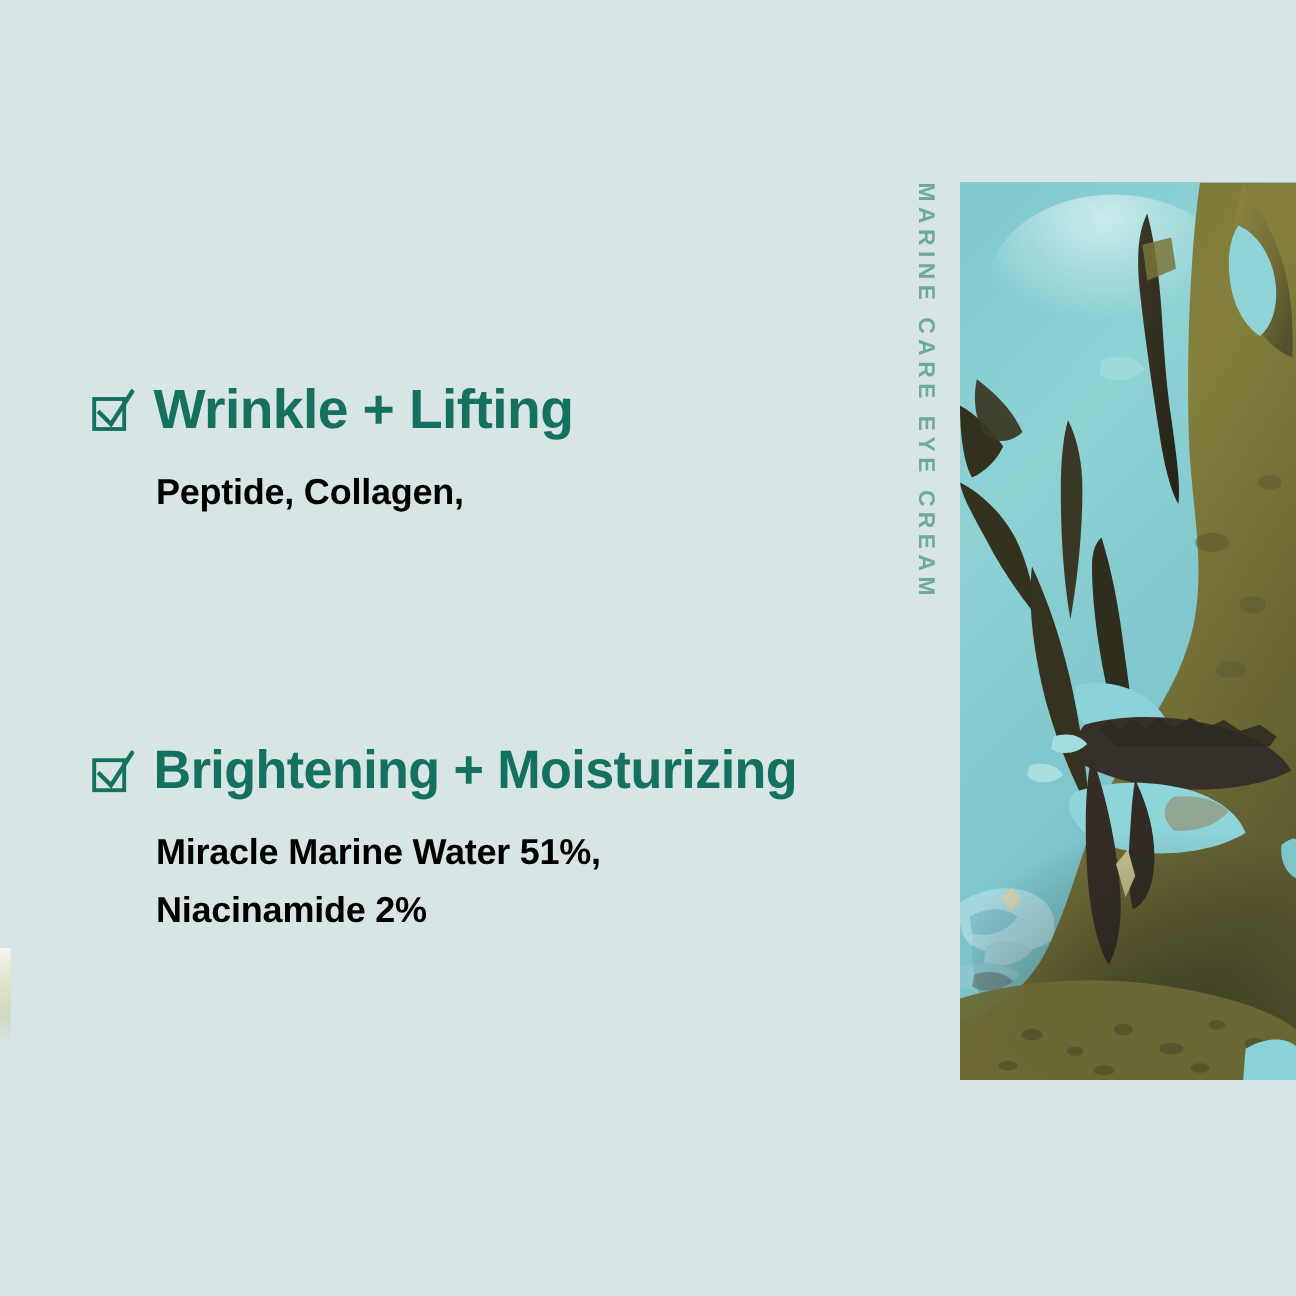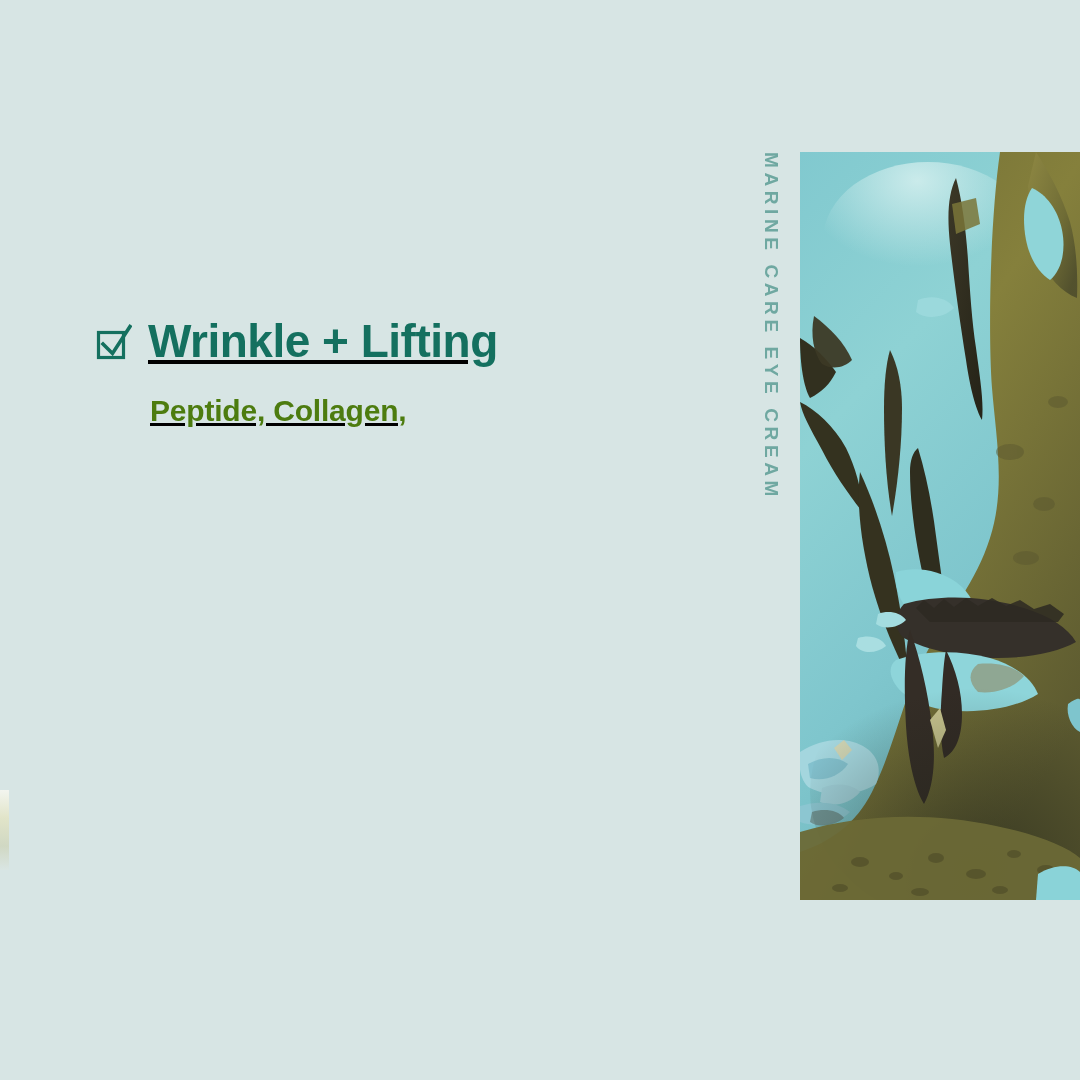--- a/index.html
+++ b/index.html
@@ -34,24 +34,23 @@
     background: linear-gradient(to bottom,
         rgba(244,246,240,0.95) 0%,
         rgba(227,228,196,0.85) 35%,
         rgba(206,212,184,0.75) 70%,
         rgba(219,229,226,0.55) 100%);
   }
 
   
   .benefits {
     position: absolute;
-    left: 96px;
+    left: 76px;
     top: 318px;
     width: 690px;
-    text-decoration: underline;
   }
   .benefit-block { position: relative; }
   .benefit-block.second { margin-top: 184px; }
 
   .benefit-head {
     display: flex;
     align-items: flex-start;
     gap: 16px;
   }
 
@@ -72,21 +71,21 @@
     white-space: nowrap;
   }
   .benefit-block.second .benefit-title {
     font-size: 45px;
     transform: scaleX(0.965);
     transform-origin: left center;
   }
 
   .benefit-desc {
     margin: 22px 0 0 54px;
-    color: #4d7c0f;
+    color: #000000;
     font-weight: bold;
     font-size: 30px;
     line-height: 48px;
     letter-spacing: -0.2px;
     max-width: 640px;
   }
 
   
   .vertical-label {
     position: absolute;
@@ -135,20 +134,33 @@
           <rect x="2.5" y="9.5" width="25" height="25" fill="none" stroke="#14705f" stroke-width="3.2"></rect>
           <path d="M7 21 L16.5 30.5 L34 3.5" fill="none" stroke="#14705f" stroke-width="3.6" stroke-linecap="square" stroke-linejoin="miter"></path>
         </svg>
         <div class="benefit-title">Wrinkle + Lifting</div>
       </div>
       <div class="benefit-desc">
           <span style="display:block">Peptide, Collagen,</span>
         </div>
     </div>
 
+    <div class="benefit-block second">
+      <div class="benefit-head">
+        <svg class="check-icon" viewBox="0 0 36 40">
+          <rect x="2.5" y="9.5" width="25" height="25" fill="none" stroke="#14705f" stroke-width="3.2"></rect>
+          <path d="M7 21 L16.5 30.5 L34 3.5" fill="none" stroke="#14705f" stroke-width="3.6" stroke-linecap="square" stroke-linejoin="miter"></path>
+        </svg>
+        <div class="benefit-title">Brightening + Moisturizing</div>
+      </div>
+      <div class="benefit-desc">
+          <span style="display:block">Miracle Marine Water 51%,</span>
+          <span style="display:block">Niacinamide 2%</span>
+        </div>
+    </div>
 
   </div>
 
   <div class="vertical-label">
     <span>MARINE CARE EYE CREAM</span>
   </div>
 
   <div class="photo-panel">
     <svg viewBox="0 0 280 748" preserveAspectRatio="xMidYMid slice">
       <defs>

